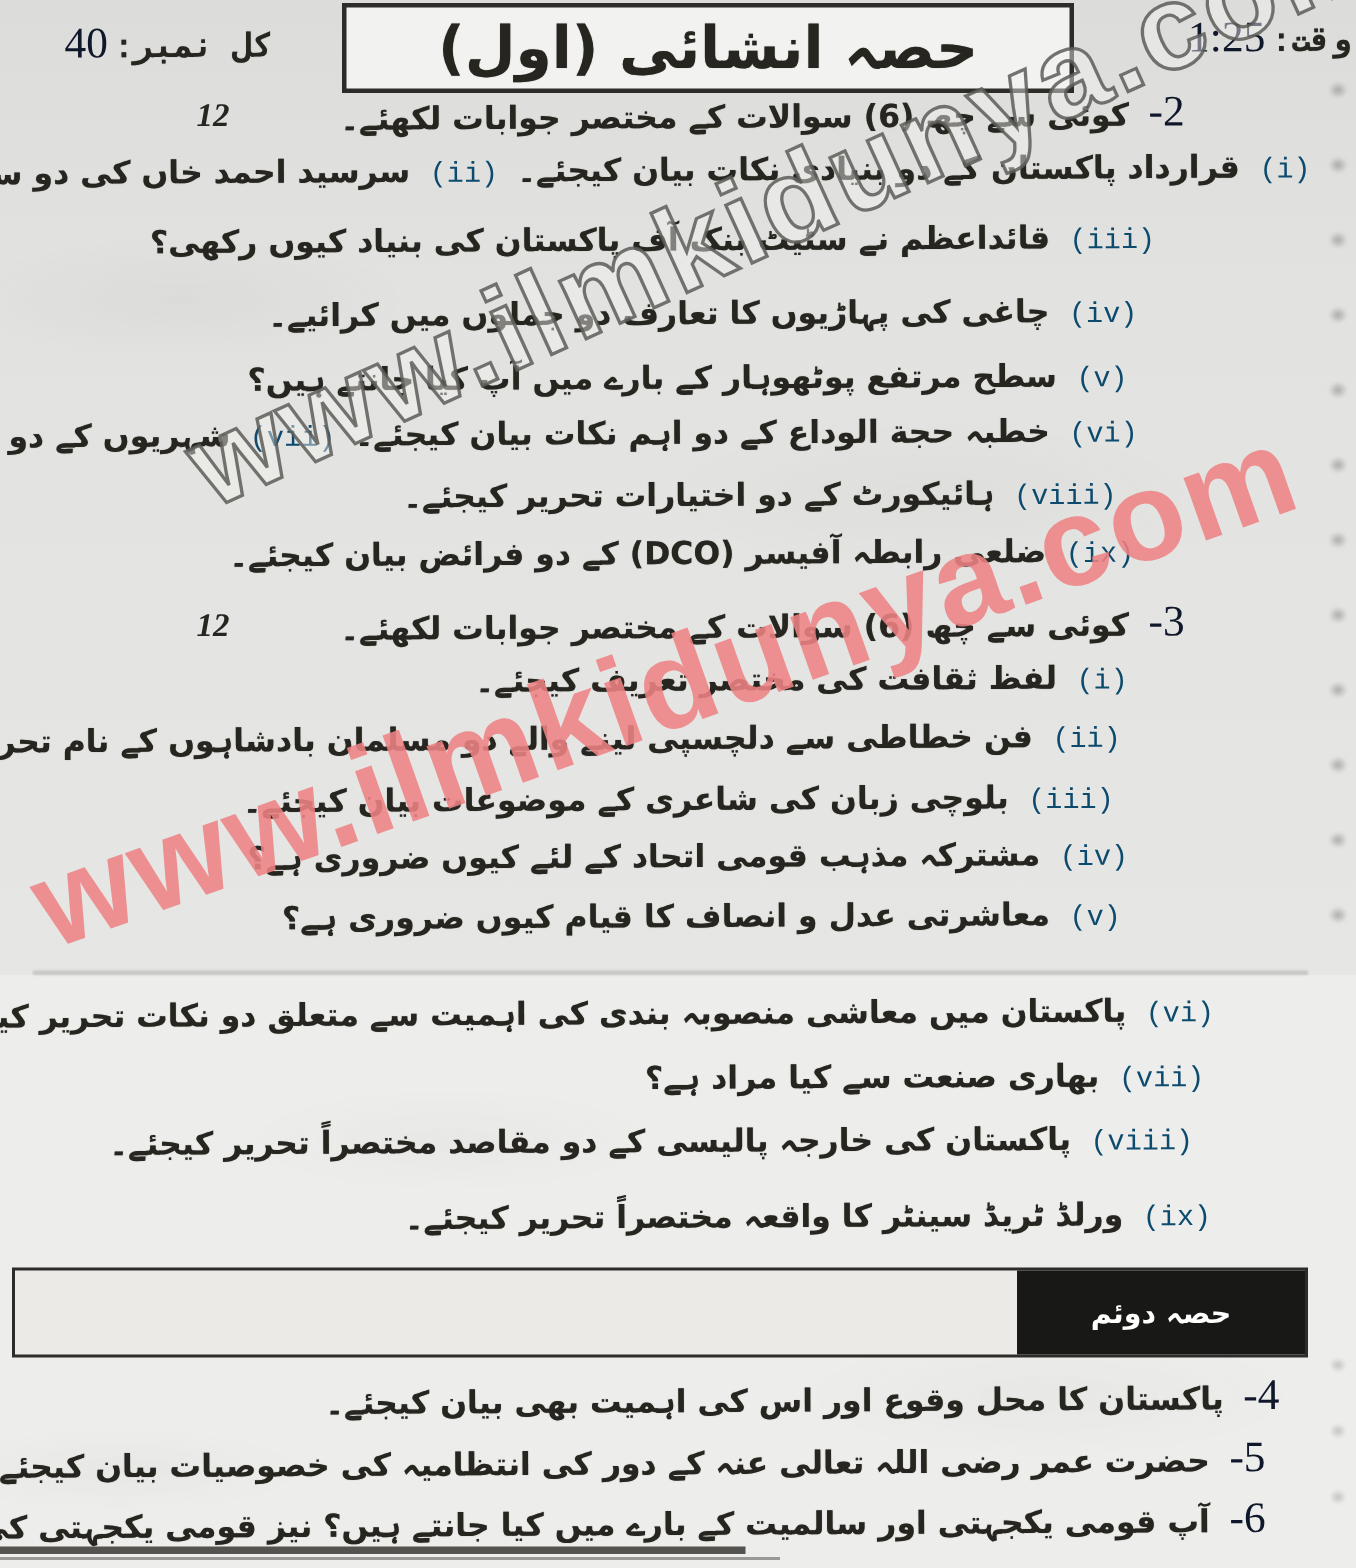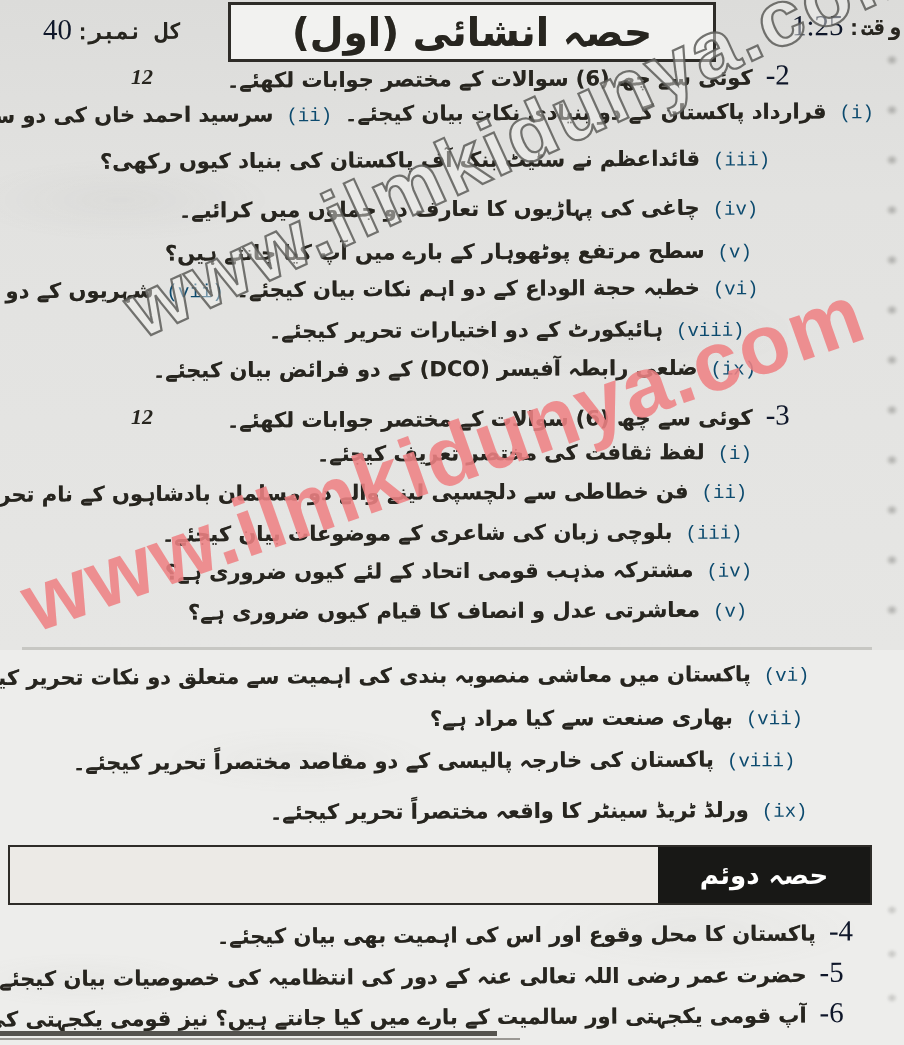--- a/index.html
+++ b/index.html
@@ -32,22 +32,22 @@
       direction:ltr;unicode-bidi:isolate;font-weight:400;}
   .num{font-family:"Liberation Serif",serif;font-weight:400;font-size:29px;color:#0f172a;
       direction:ltr;unicode-bidi:isolate;}
   .marks{font-family:"Liberation Serif",serif;font-weight:700;font-size:22px;color:#27251f;font-style:italic;}
   .hdr-lbl{font-size:22px;font-family:Liberation Mono, monospace;}
   .title-box{position:absolute;left:228px;top:2px;width:482px;height:54px;
       border:3px solid #2e2c28;background:#f2f2f0;display:flex;align-items:center;justify-content:center;}
   .title-box .ur{font-size:39px;letter-spacing:1px;}
   .sec2-box{position:absolute;left:8px;top:845px;width:860px;height:56px;border:2px solid #2e2c28;
       background:#eceae6;display:flex;direction:rtl;align-items:stretch;}
-  .sec2-badge{background:#181816;color:#ffffff;width:212px;display:flex;align-items:center;
-      justify-content:center;font-size:26px;font-weight:700;
+  .sec2-badge{background:#181816;color:#ffffff;width:192px;display:flex;align-items:center;
+      justify-content:center;font-size:19px;font-weight:700;
       font-family:"DejaVu Sans",sans-serif;text-shadow:none;}
   .sec2-text{flex:1;display:flex;align-items:center;justify-content:center;font-size:21px;}
   .wm-outline{position:absolute;left:148px;top:268px;line-height:86px;white-space:nowrap;
       font-family:"Liberation Sans",sans-serif;font-weight:700;font-size:80px;letter-spacing:3px;
       color:rgba(242,242,240,.45);-webkit-text-stroke:2.2px rgba(92,92,88,.85);
       transform:rotate(-24.5deg);transform-origin:0 100%;pointer-events:none;z-index:6;}
   .wm-red{position:absolute;left:40px;top:558px;line-height:90px;white-space:nowrap;
       font-family:"Liberation Sans",sans-serif;font-weight:700;font-size:84px;letter-spacing:2px;
       color:rgba(238,130,132,.88);transform:rotate(-19.5deg);transform-origin:0 100%;
       pointer-events:none;z-index:6;}

